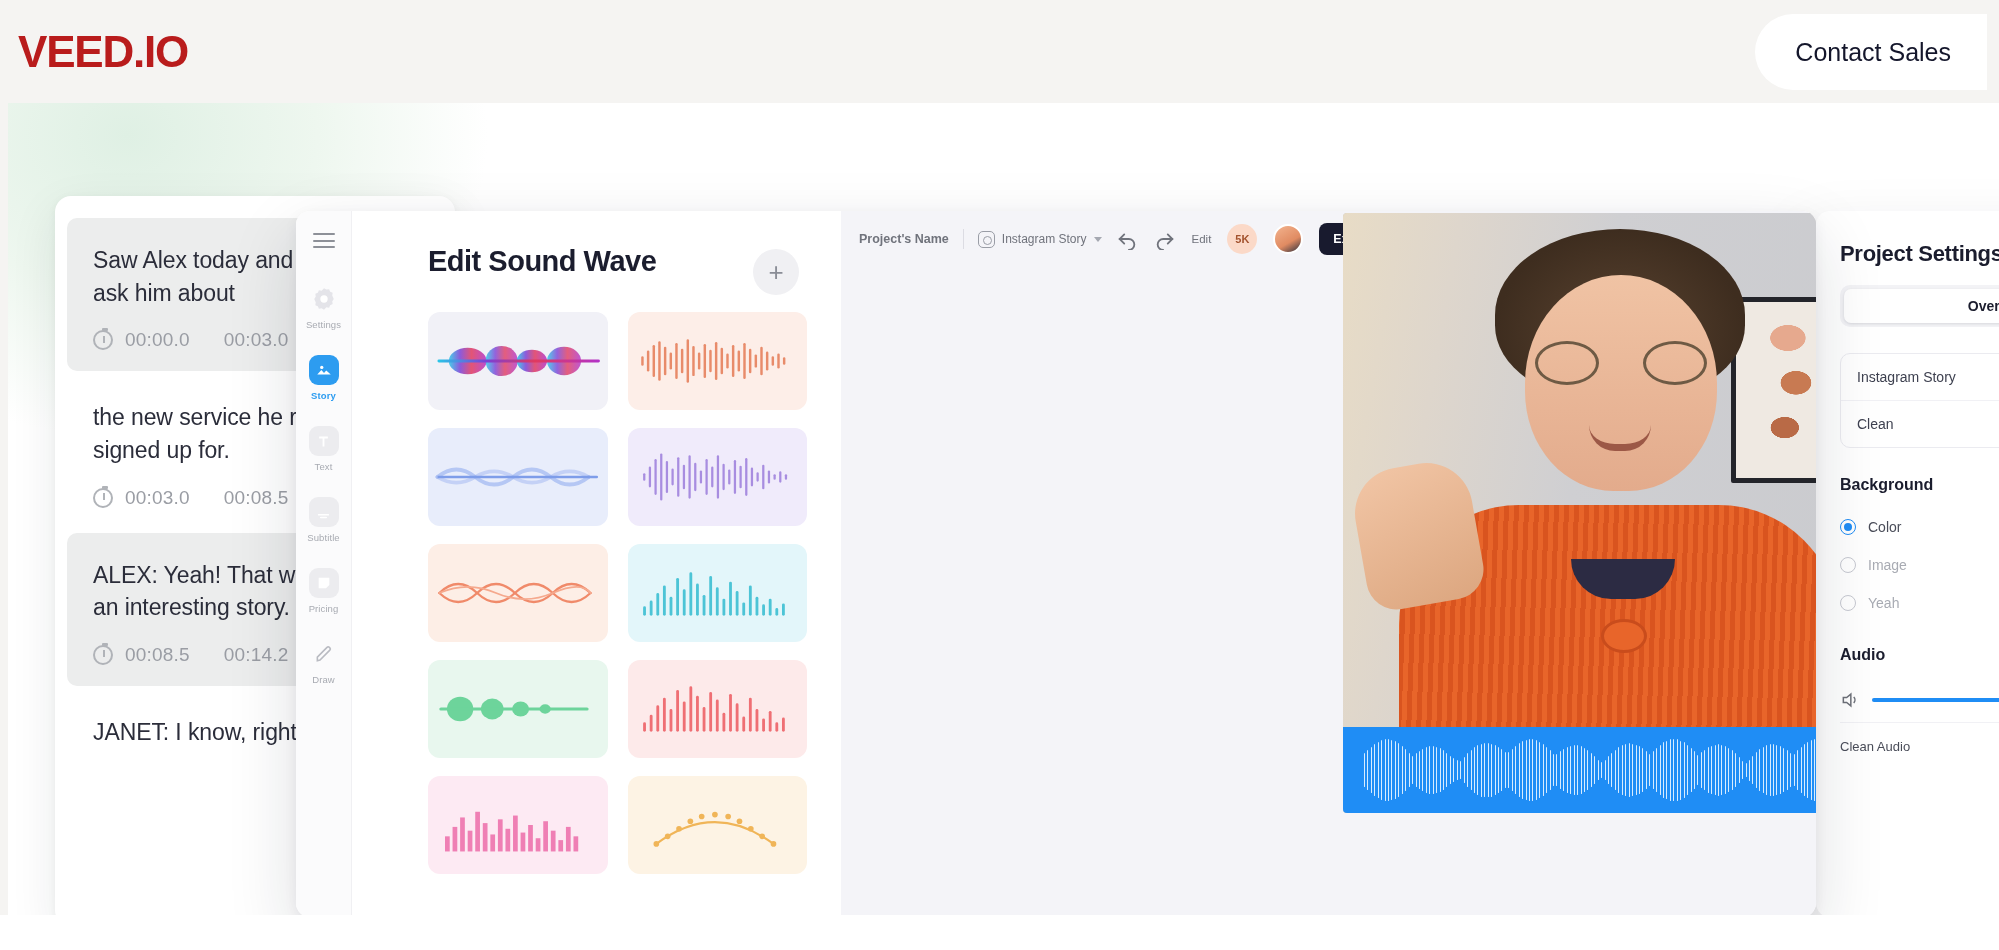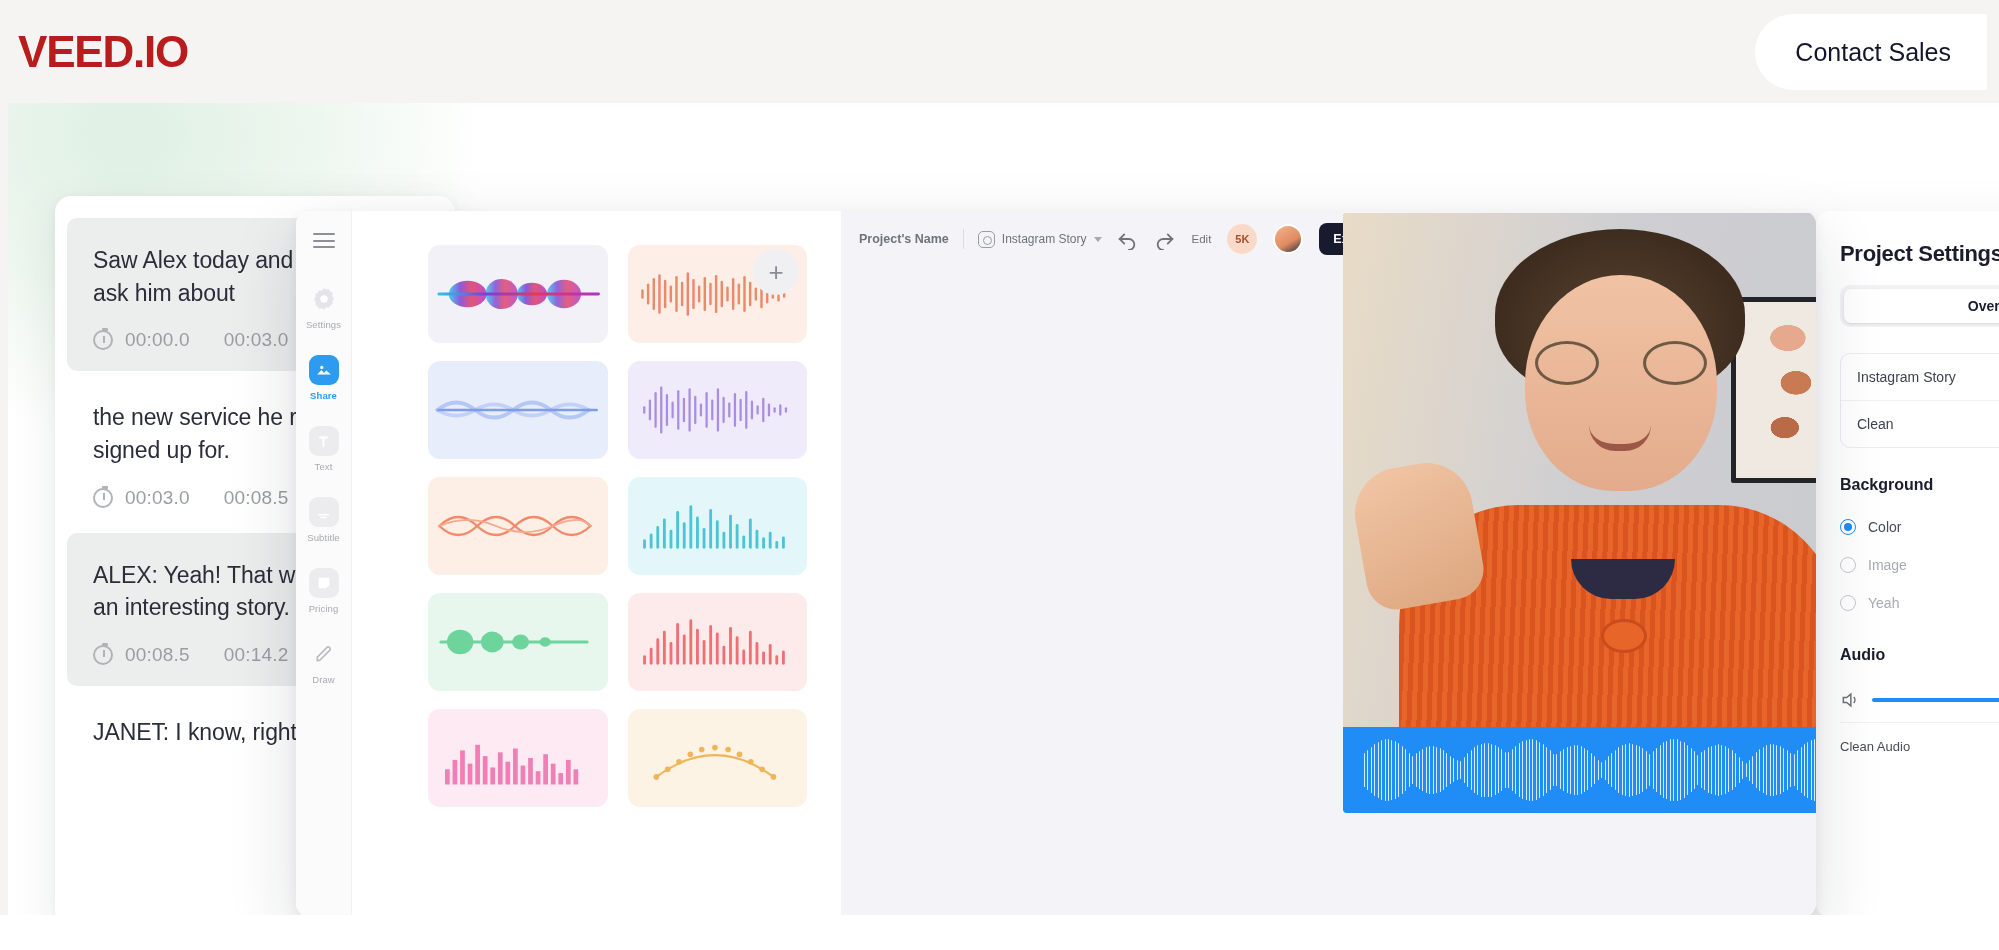--- a/index.html
+++ b/index.html
@@ -479,21 +479,21 @@
         <span class="rail-lbl">Settings</span>
       </div>
 
       <div class="rail-item active">
         <span class="rail-ico active">
           <svg width="18" height="18" viewBox="0 0 24 24" fill="#ffffff">
             <circle cx="9" cy="8.5" r="2.2"></circle>
             <path d="M3 18l5.5-6 3.5 4 3-3.2L21 18z"></path>
           </svg>
         </span>
-        <span class="rail-lbl">Share</span>
+        <span class="rail-lbl">Story</span>
       </div>
 
       <div class="rail-item">
         <span class="rail-ico">
           <svg width="15" height="15" viewBox="0 0 24 24" fill="#ffffff">
             <path d="M5 4h14v3h-5.5v13h-3V7H5z"></path>
           </svg>
         </span>
         <span class="rail-lbl">Text</span>
       </div>
@@ -521,20 +521,21 @@
         <span class="rail-ico plain">
           <svg width="20" height="20" viewBox="0 0 24 24" fill="none" stroke="#b9bbc2" stroke-width="1.9" stroke-linecap="round">
             <path d="M4 20l3.2-.8L19 7.4a2 2 0 000-2.8l-.6-.6a2 2 0 00-2.8 0L4 15.8z"></path>
           </svg>
         </span>
         <span class="rail-lbl">Draw</span>
       </div>
     </div>
 
     <div class="panel">
+      <div class="panel-title">Edit Sound Wave</div>
       <div class="plus-btn">+</div>
       <div class="wave-grid">
 
         <div class="wave-tile" style="background:#f1f1f7">
           <svg width="190" height="62" viewBox="0 0 190 62">
             <defs>
                 <linearGradient id="g1" x1="0" x2="1">
               <stop offset="0" stop-color="#29c7e8"></stop>
                   <stop offset="0.3" stop-color="#7b3fd6"></stop>
               <stop offset="0.6" stop-color="#e0395f"></stop>

